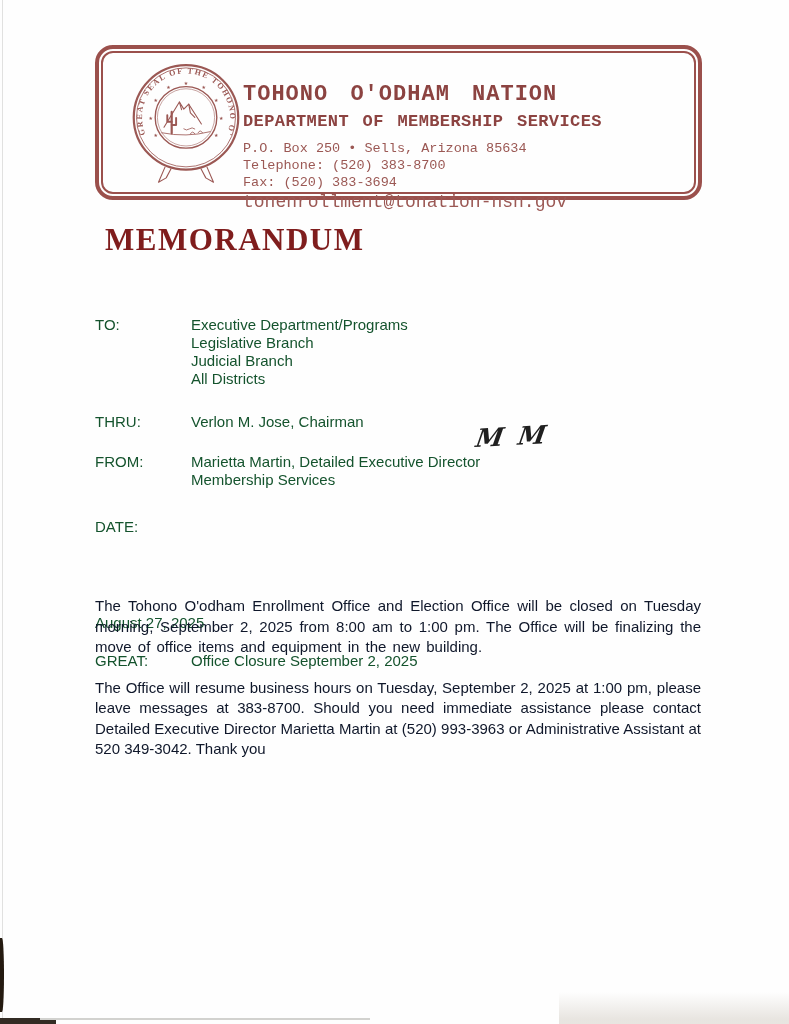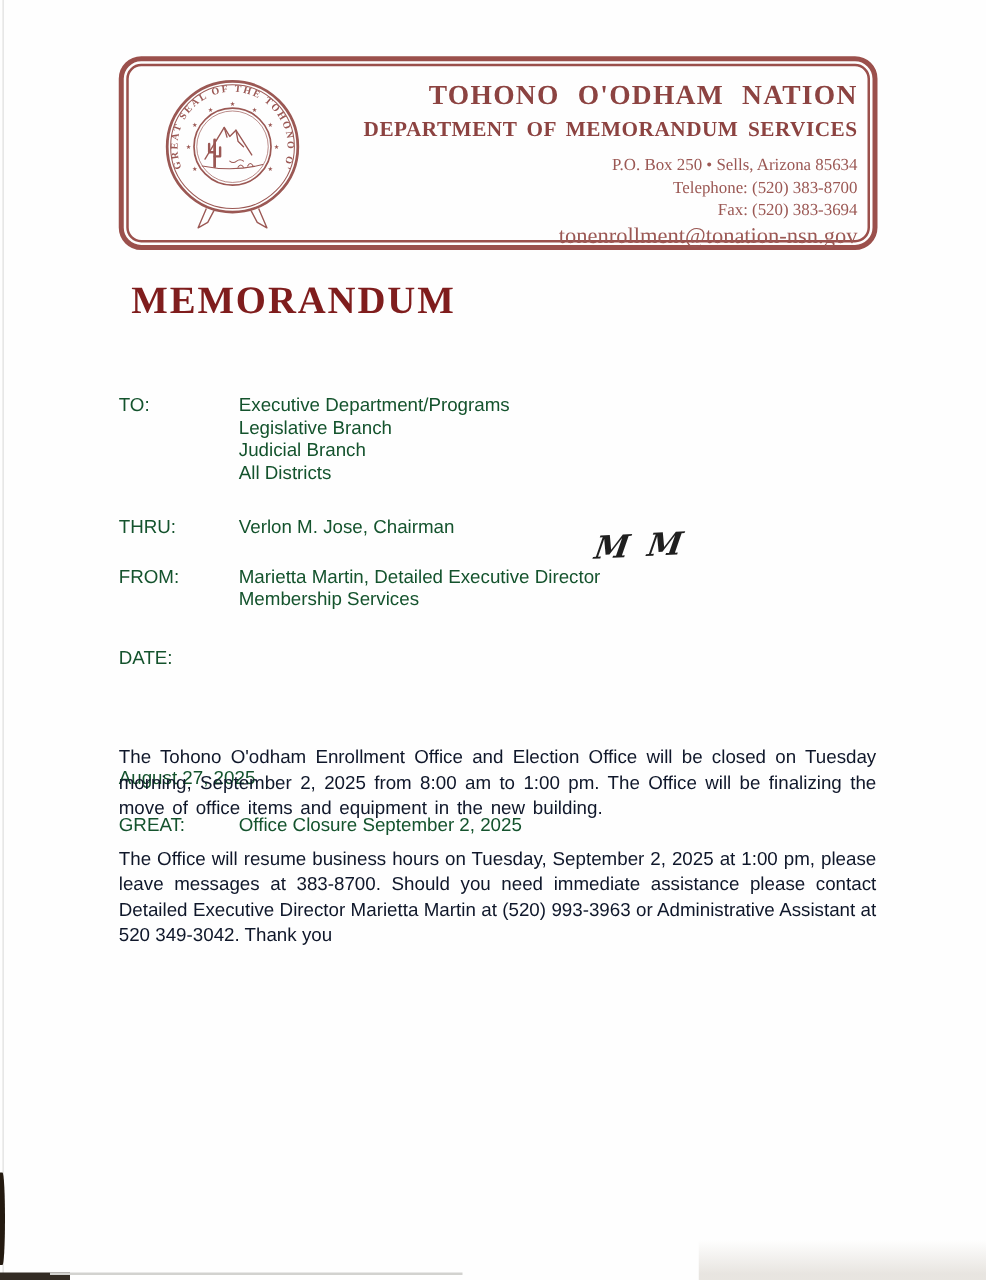--- a/index.html
+++ b/index.html
@@ -11,22 +11,22 @@
   .lh-box{
     position:absolute;left:95px;top:45px;width:607px;height:155px;
     box-sizing:border-box;border:4px solid #9b504c;border-radius:18px;
   }
   .lh-inner{
     position:absolute;inset:2px;border:2px solid #9b504c;border-radius:12px;
   }
   .seal{position:absolute;left:28px;top:8px;width:110px;height:132px;}
   .seal svg{width:100%;height:100%;}
   .lh-text{
-    position:absolute;left:140px;right:8px;top:10px;text-align:right;
-    color:#9b5854;font-family:Liberation Serif, serif;
+    position:absolute;left:140px;right:8px;top:29px;text-align:left;
+    color:#9b5854;font-family:Liberation Mono, monospace;
   }
   .lh-org{
     font-size:22px;font-weight:bold;color:#8c4341;
     letter-spacing:1px;word-spacing:8px;
   }
   .lh-dept{
     font-size:17px;font-weight:bold;color:#8c4341;margin-top:5px;
     letter-spacing:.4px;word-spacing:3px;
   }
   .lh-contact{font-size:13.5px;margin-top:2px;}
@@ -124,21 +124,21 @@
 
           <g stroke-width="2" stroke-linejoin="round">
             <path d="M 62,190 L 50,218 L 64,210 L 73,193"></path>
             <path d="M 138,190 L 150,218 L 136,210 L 127,193"></path>
           </g>
         </svg>
       </div>
 
       <div class="lh-text">
         <div class="lh-org">TOHONO O'ODHAM NATION</div>
-        <div class="lh-dept">DEPARTMENT OF MEMORANDUM SERVICES</div>
+        <div class="lh-dept">DEPARTMENT OF MEMBERSHIP SERVICES</div>
         <div class="lh-contact first">P.O. Box 250  •  Sells,  Arizona 85634</div>
         <div class="lh-contact">Telephone:  (520) 383-8700</div>
         <div class="lh-contact">Fax: (520) 383-3694</div>
         <div class="lh-email">tonenrollment@tonation-nsn.gov</div>
       </div>
 
     </div>
   </div>
 
   <h1 class="memo-title">MEMORANDUM</h1>

